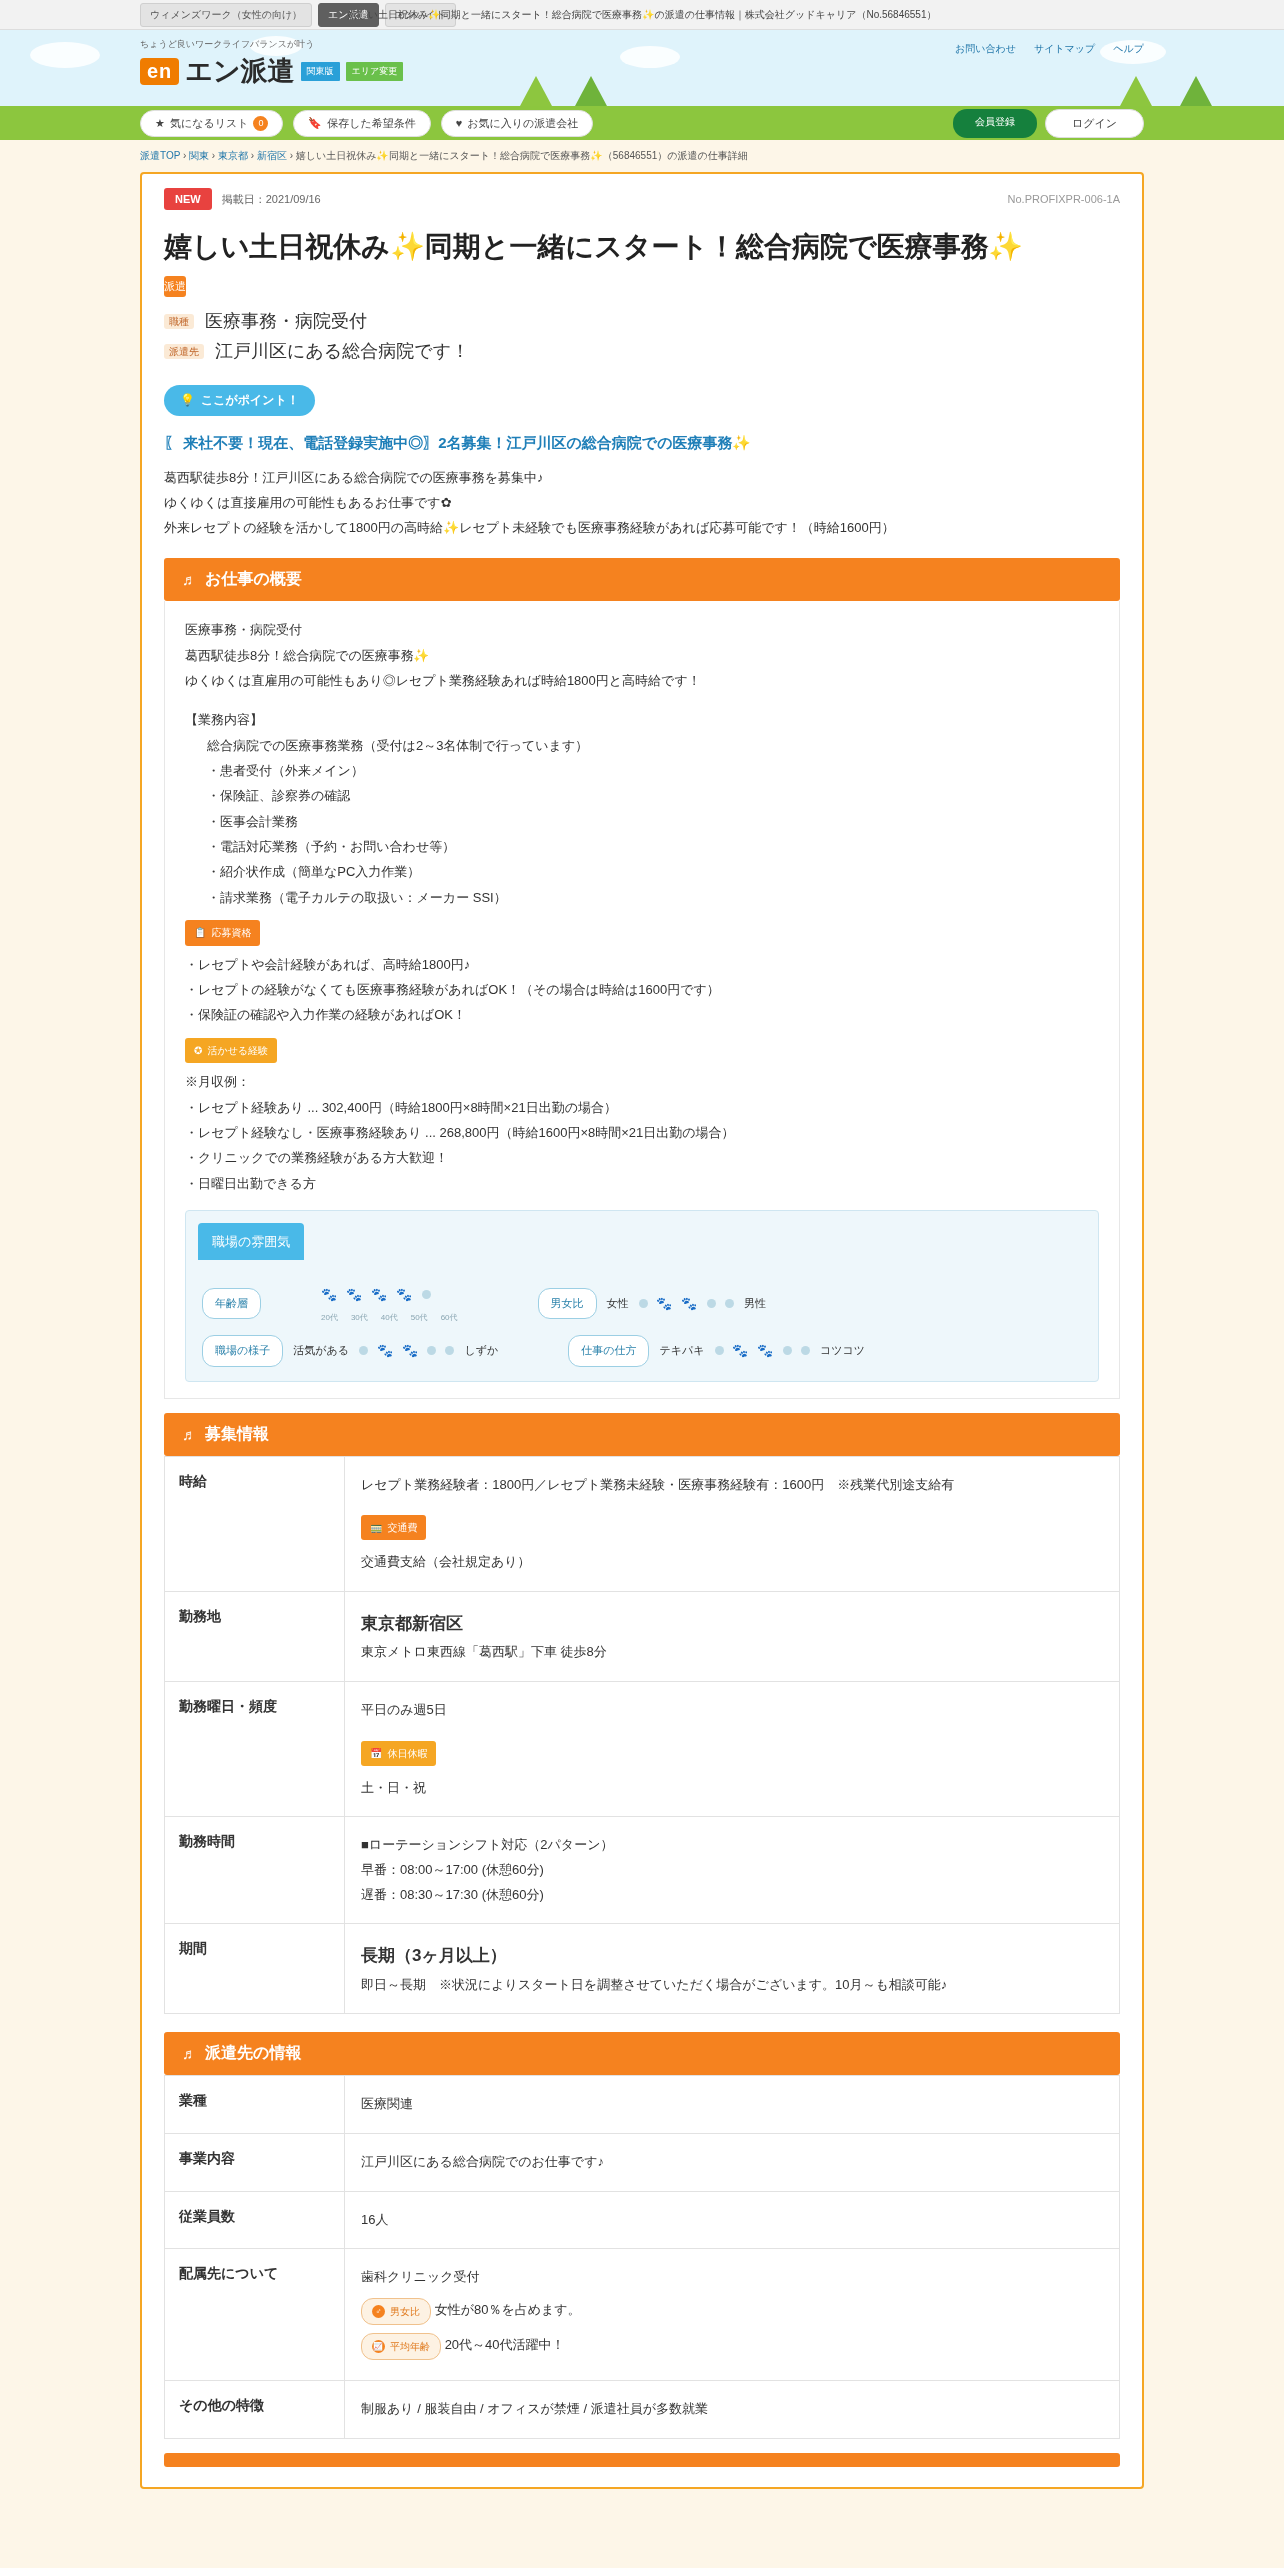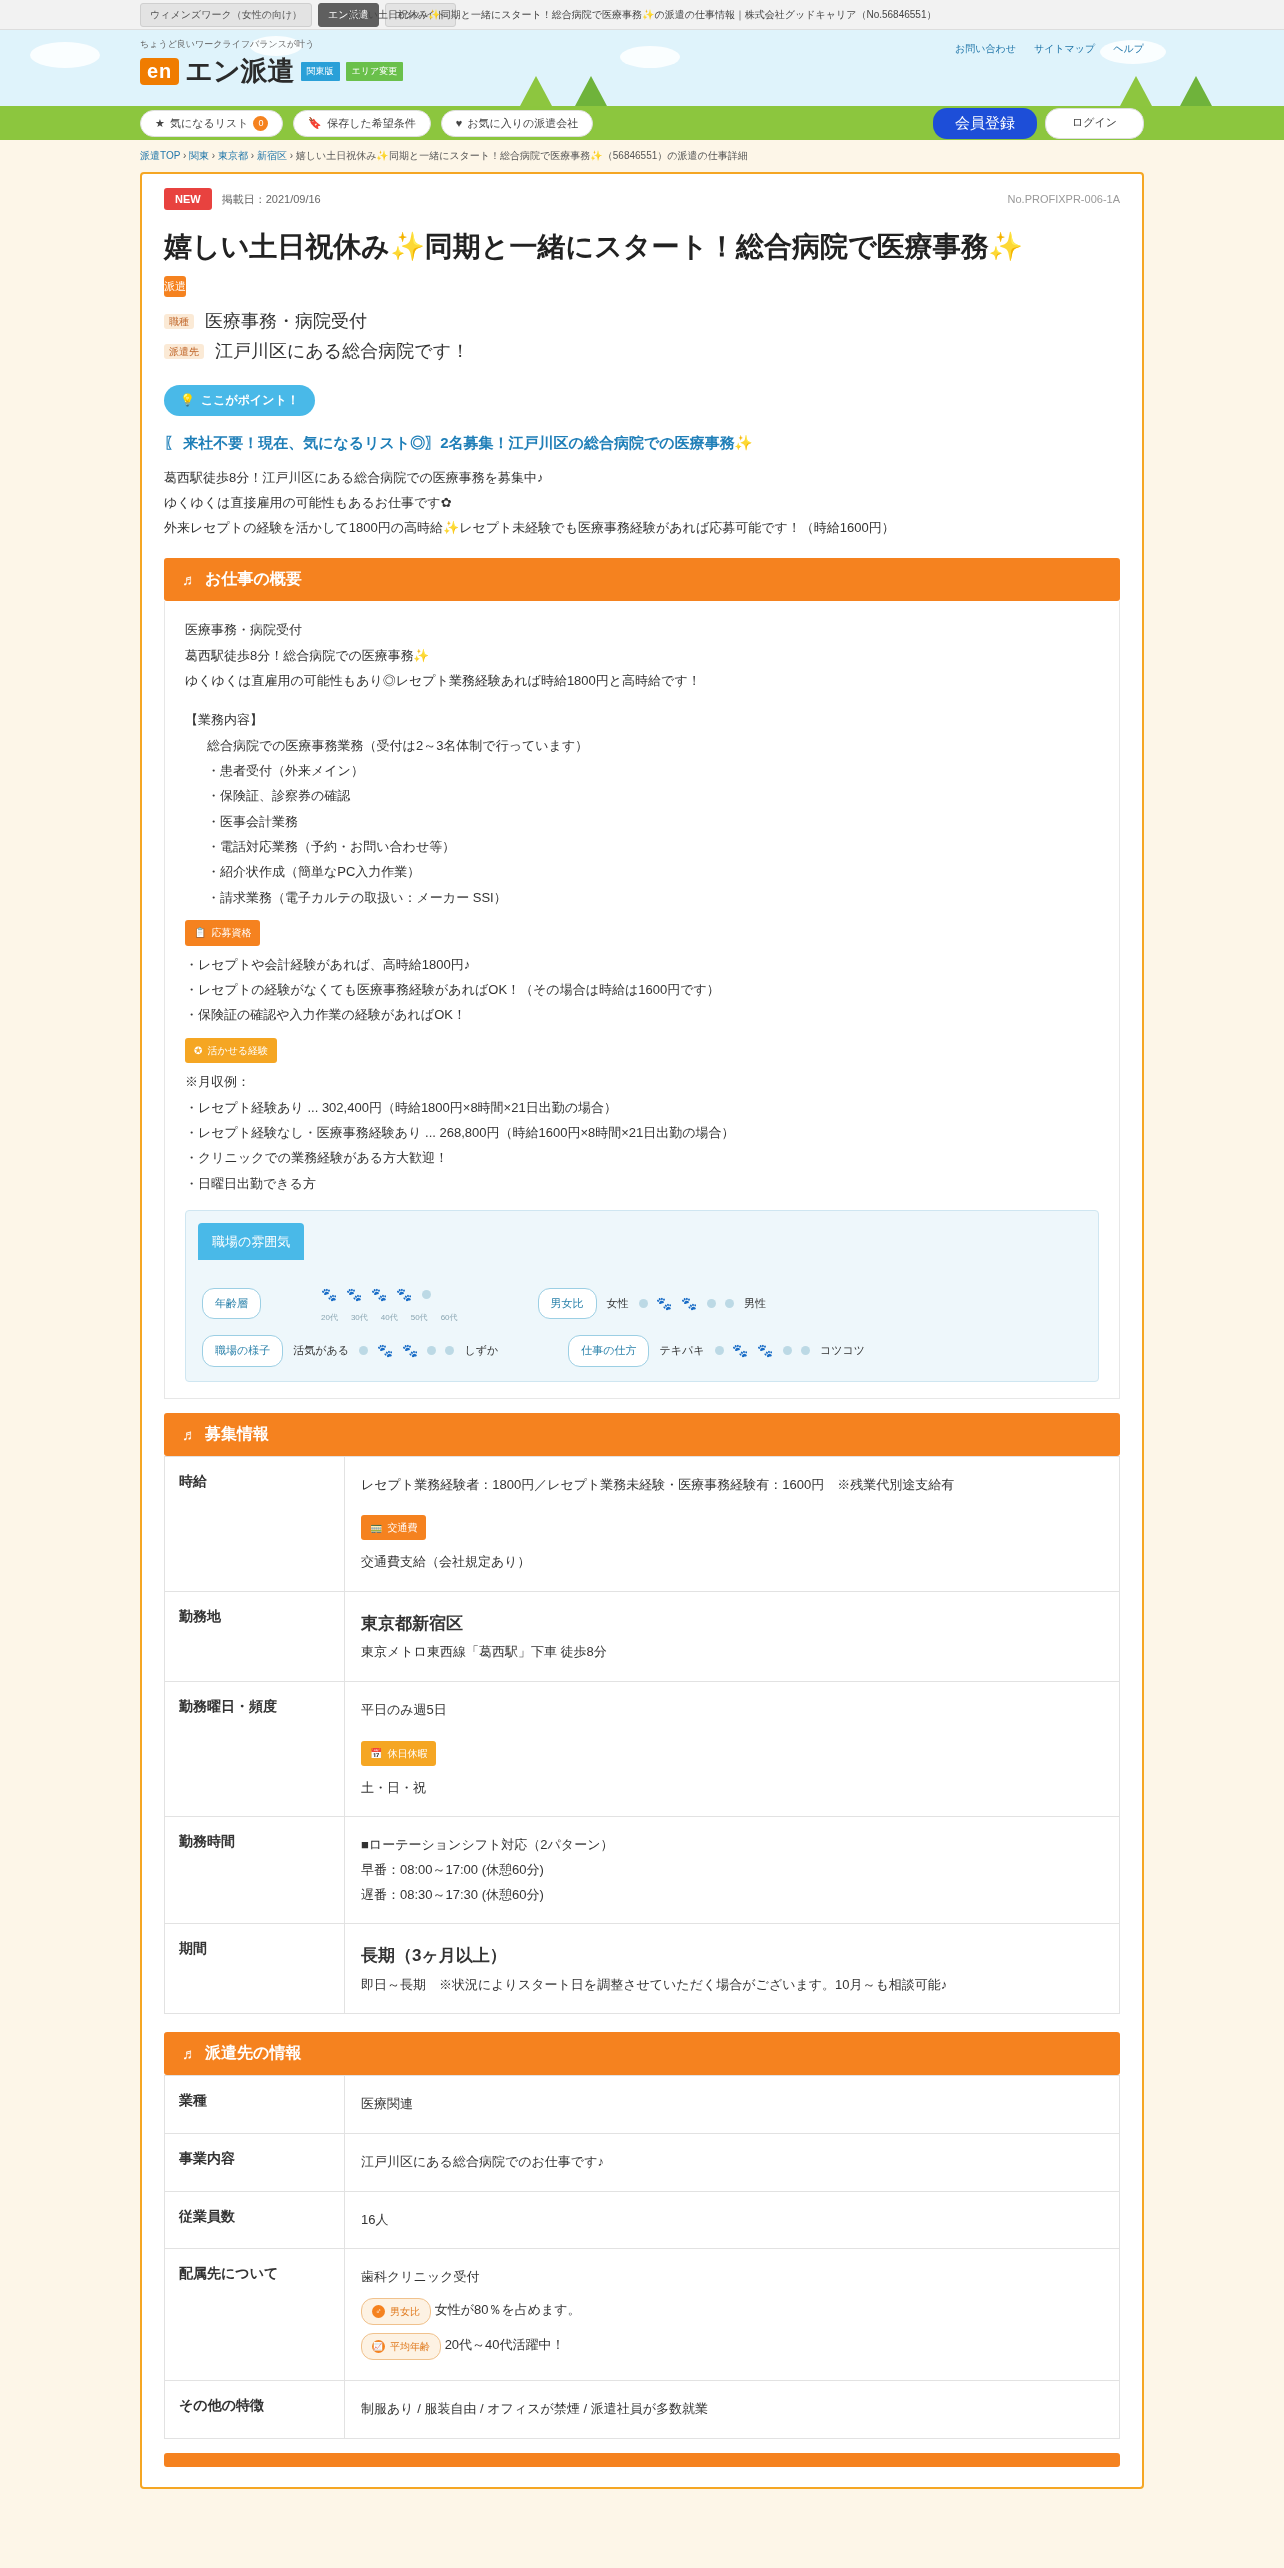--- a/index.html
+++ b/index.html
@@ -123,23 +123,23 @@
     color:#fff;
     border-radius:50%;
     width:15px; height:15px;
     display:inline-flex;
     align-items:center;
     justify-content:center;
     font-size:9px;
   }
   .nav-right { margin-left:auto; display:flex; gap:8px; }
   .btn-register {
-    background:#1d4ed8;
-    color:#fff;
-    font-size:15px;
+    background:#15803d;
+    color:#fff;
+    font-size:10px;
     padding:6px 22px;
     border-radius:14px;
   }
   .btn-login {
     background:#fff;
     color:#444;
     font-size:11px;
     padding:6px 26px;
     border-radius:14px;
     border:1px solid #ddd;
@@ -436,21 +436,21 @@
   </div>
   <div class="kv-line">
     <span class="kv-label">派遣先</span>
     <span>江戸川区にある総合病院です！</span>
   </div>
 
   <div class="point-btn">
     <span>💡</span>
     <span>ここがポイント！</span>
   </div>
-  <div class="point-title">〖 来社不要！現在、気になるリスト◎〗2名募集！江戸川区の総合病院での医療事務✨</div>
+  <div class="point-title">〖 来社不要！現在、電話登録実施中◎〗2名募集！江戸川区の総合病院での医療事務✨</div>
   <div class="point-body" style="white-space:pre-line">葛西駅徒歩8分！江戸川区にある総合病院での医療事務を募集中♪
 ゆくゆくは直接雇用の可能性もあるお仕事です✿
 外来レセプトの経験を活かして1800円の高時給✨レセプト未経験でも医療事務経験があれば応募可能です！（時給1600円）</div>
 
   
   <div class="section-head">
     <span class="note-icon">♬</span>
     <span>お仕事の概要</span>
   </div>
   <div class="section-body">

